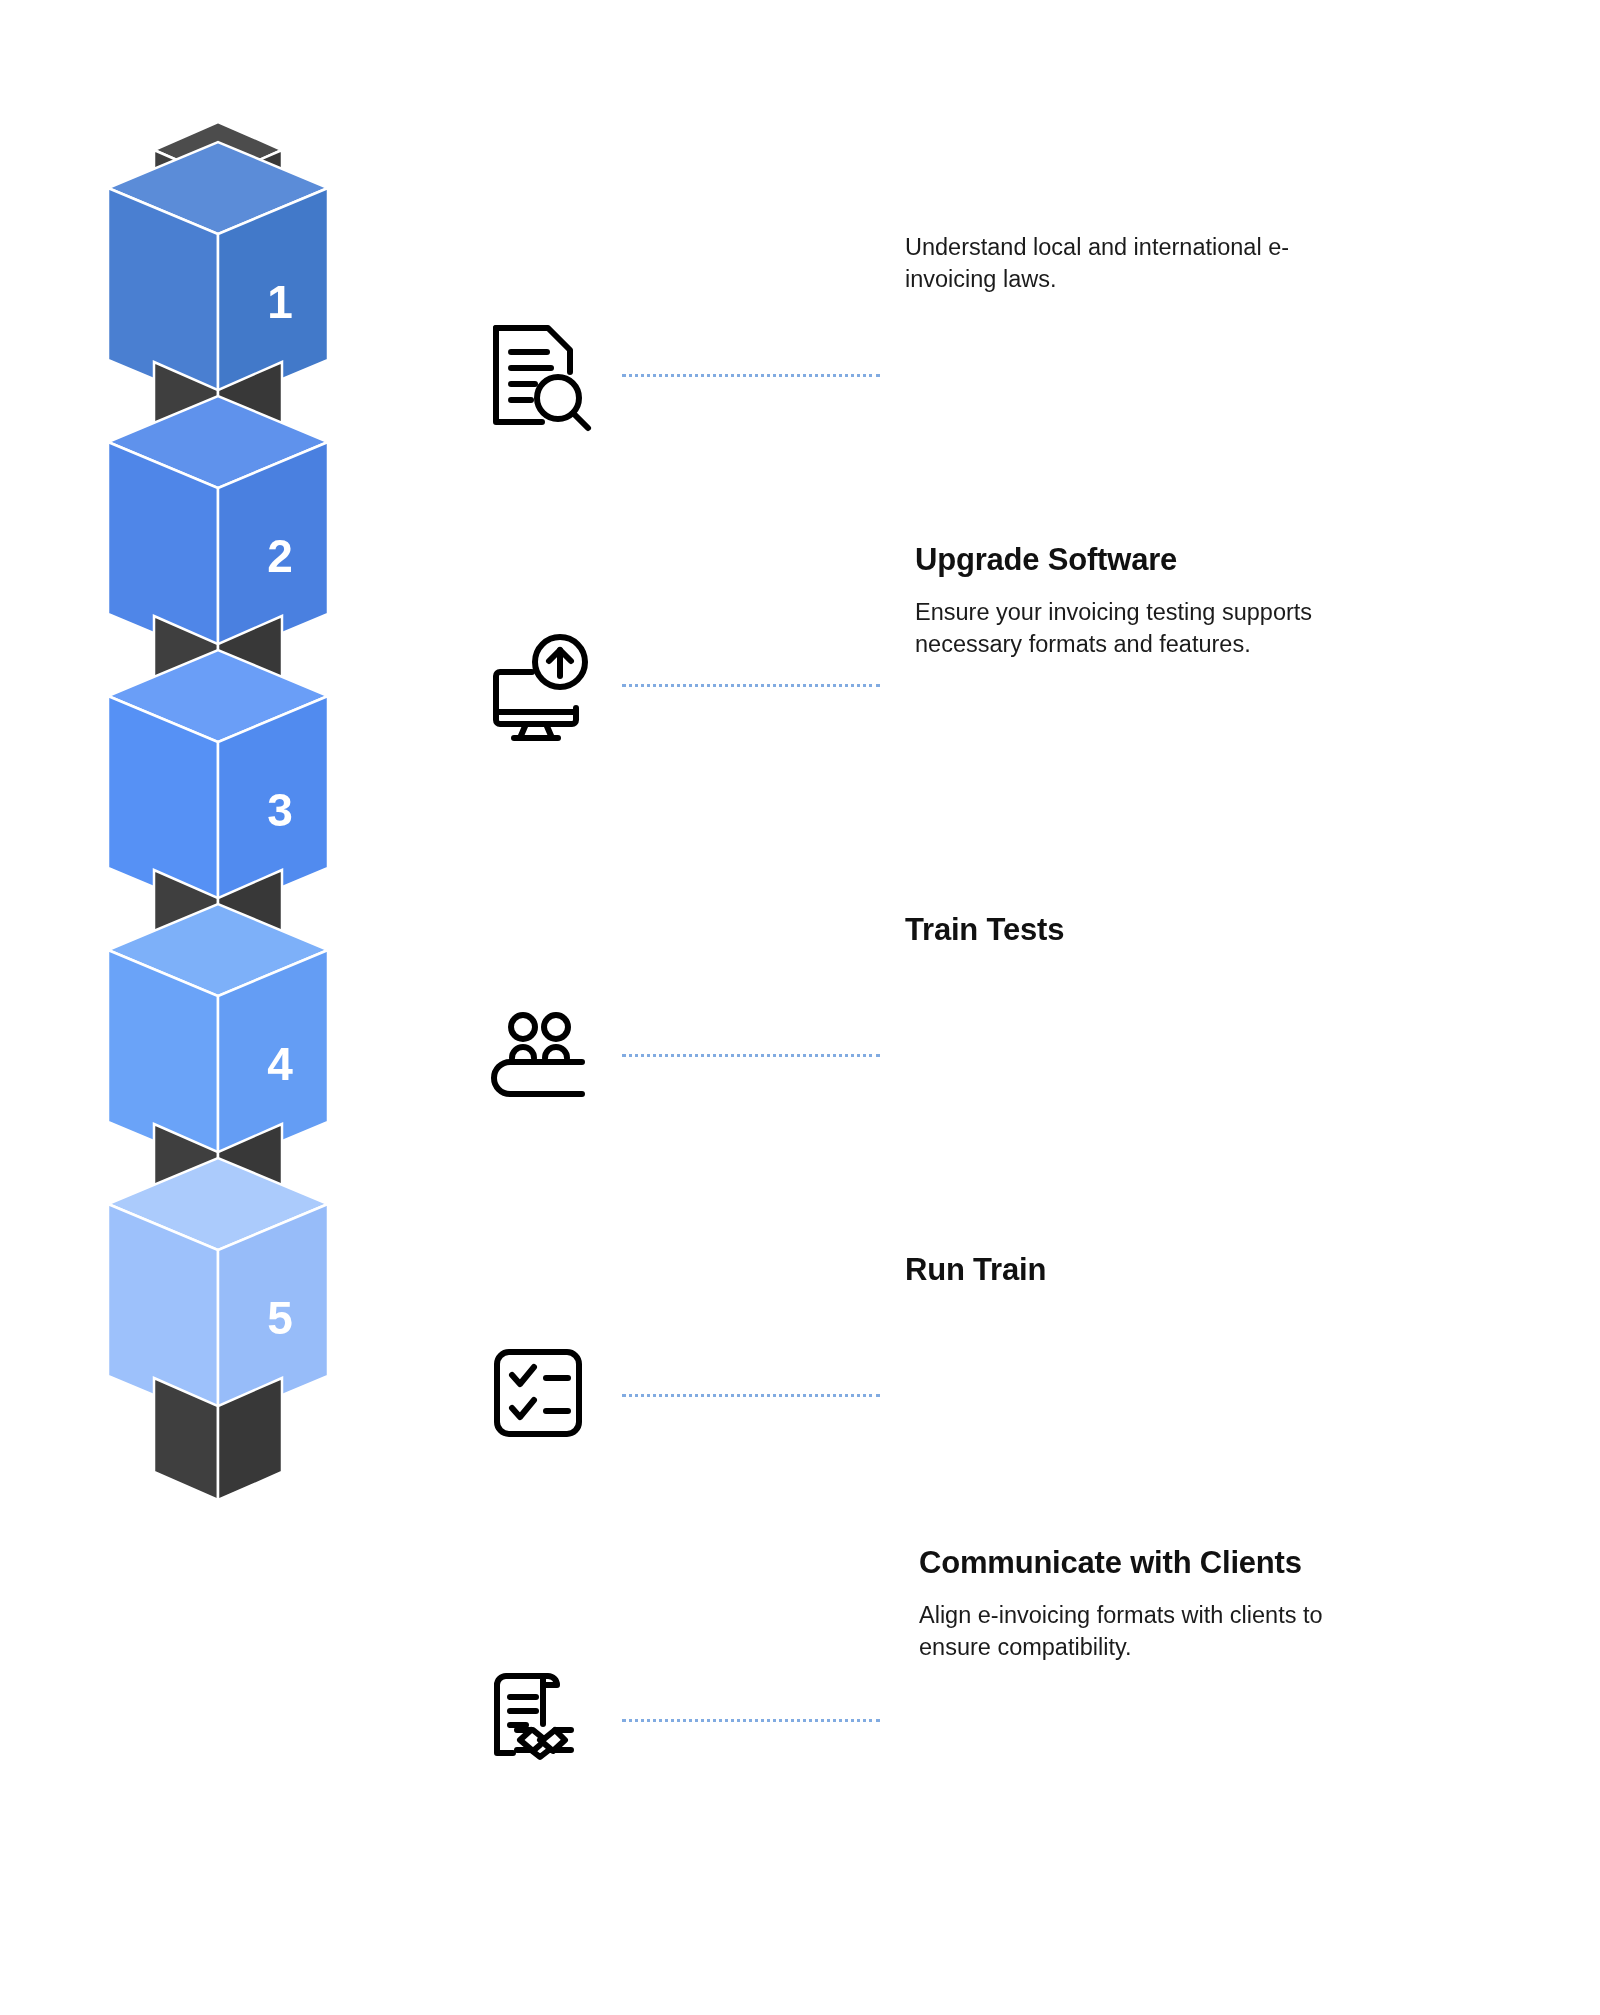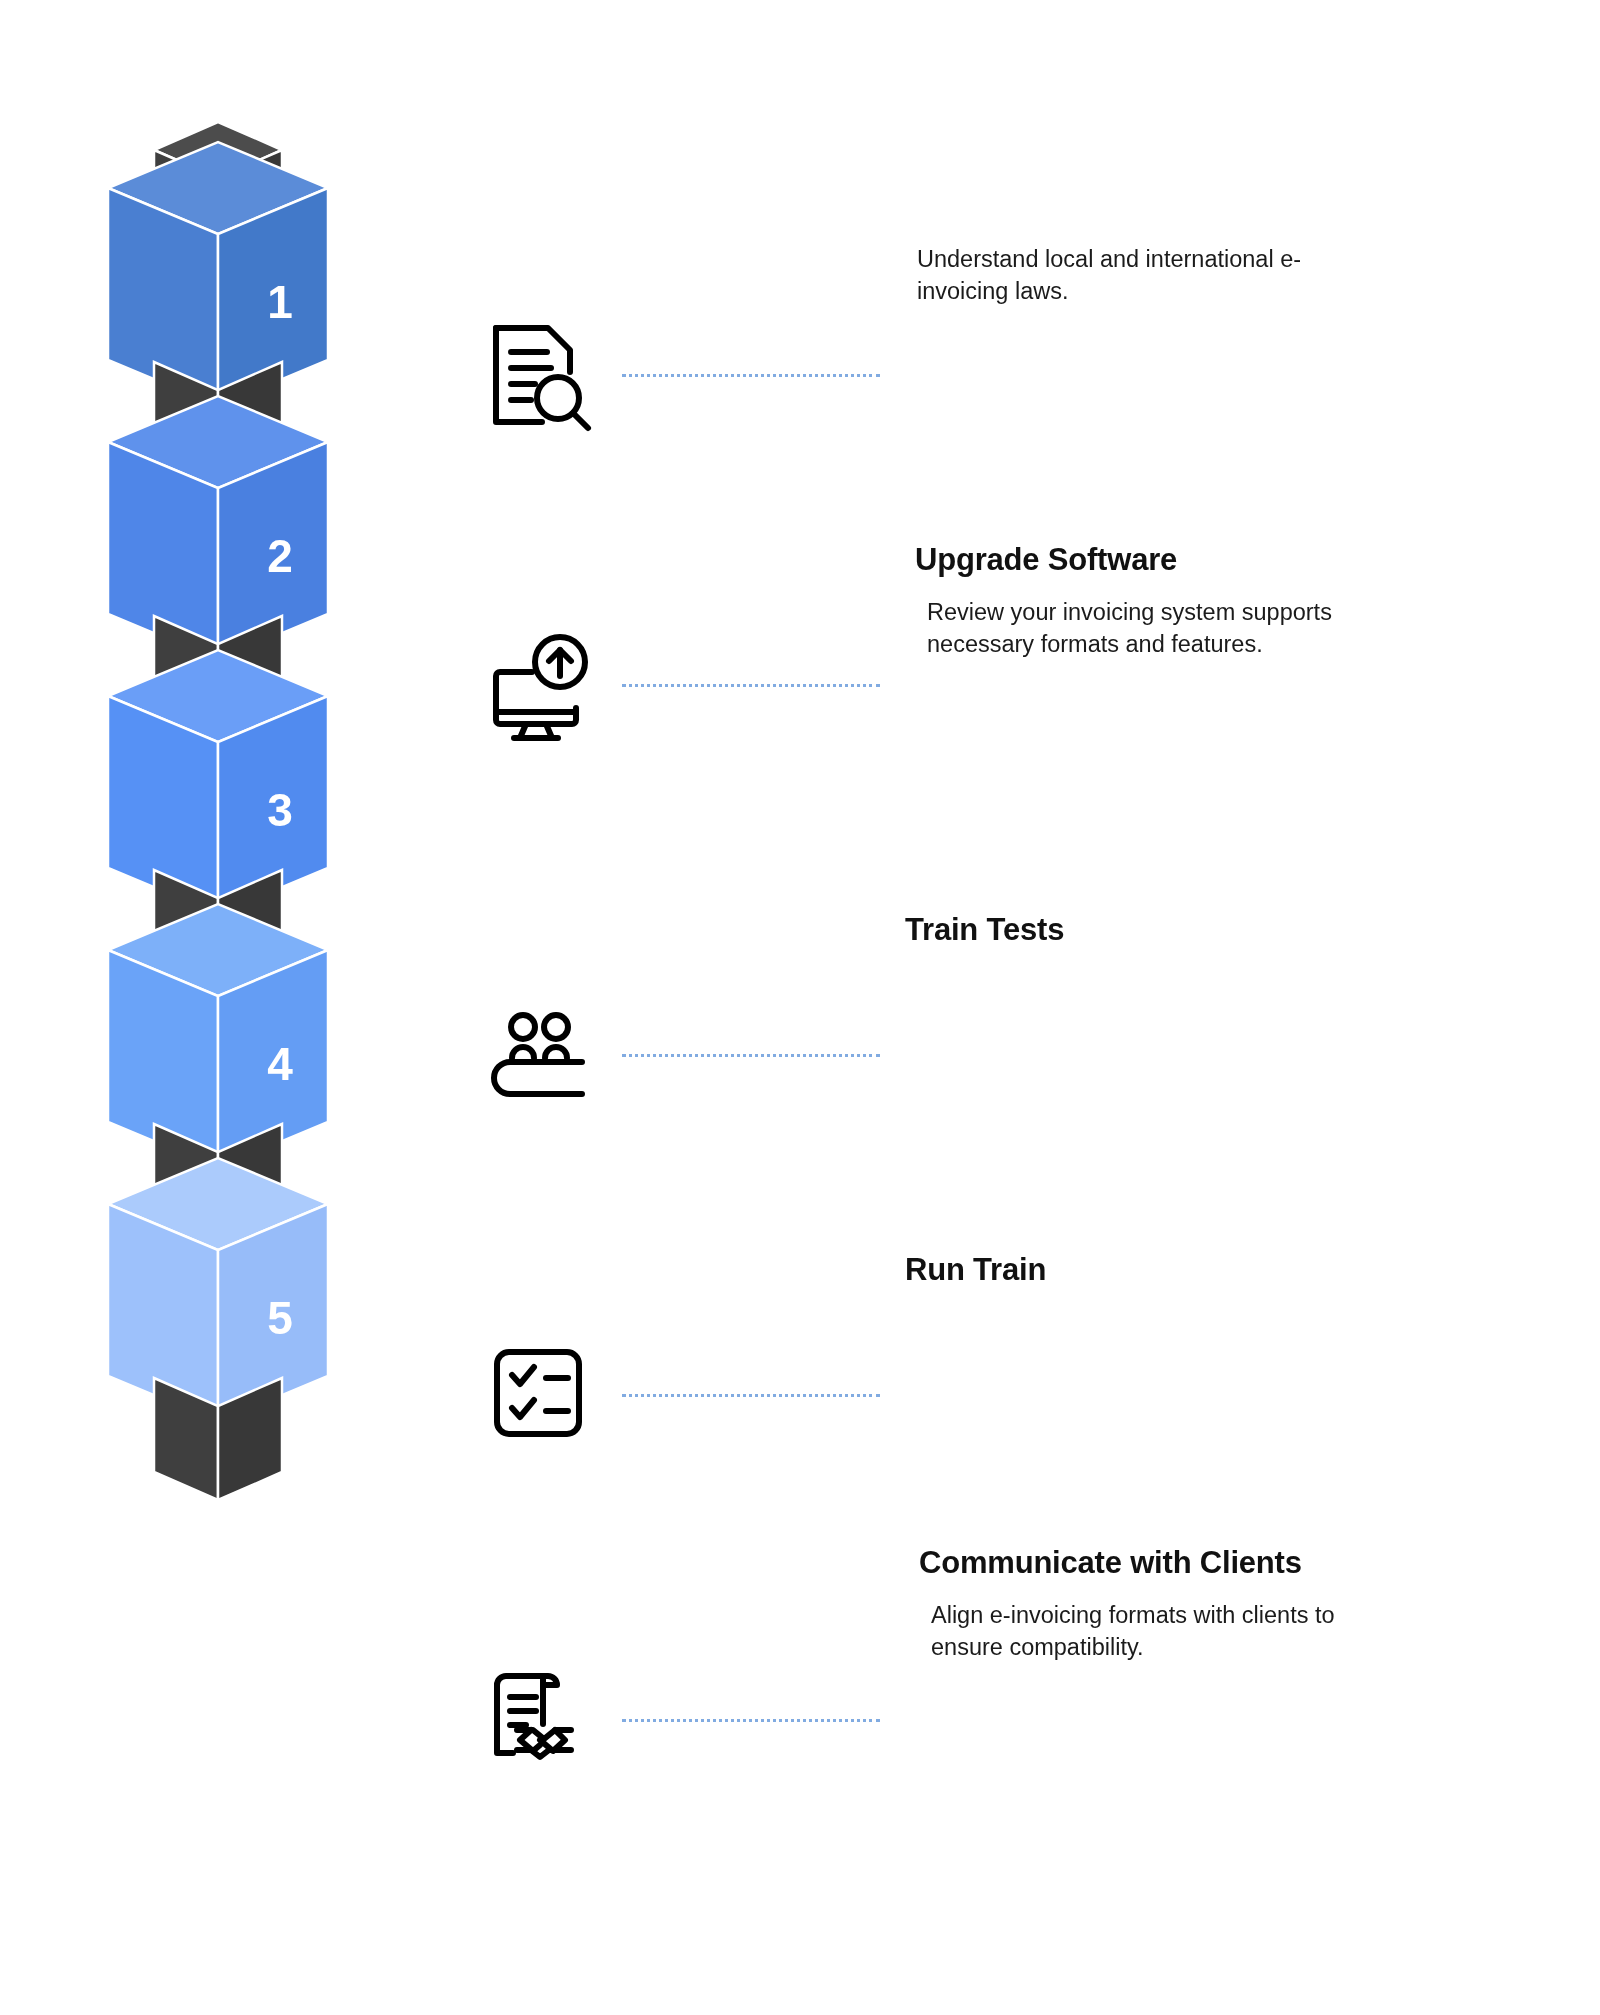--- a/index.html
+++ b/index.html
@@ -79,21 +79,21 @@
     color: #111111;
     letter-spacing: -0.2px;
     margin: 0 0 18px 0;
   }
   .row-desc {
     font-family: "Liberation Sans", sans-serif;
     font-weight: normal;
     font-size: 23.5px;
     line-height: 1.36;
     color: #1b1b1b;
-    margin: 12px;
+    margin: 0;
   }
 </style>
 </head>
 <body>
 
 <div id="stage">
 
   <svg id="stack-svg" viewBox="0 0 360 1900" preserveAspectRatio="xMinYMin meet">
 
     <g>
@@ -190,21 +190,21 @@
         <path d="M56 104 l-6 14 h32 l-6 -14"></path>
         <path d="M44 118 h44"></path>
         <circle cx="90" cy="42" r="25"></circle>
         <path d="M90 56 V30"></path>
         <path d="M79 41 l11 -11 l11 11"></path>
       </svg>
     </div>
     <div class="dotted-line" style="left:152px; top:64px; width:258px;"></div>
     <div class="text-col" style="left:445px; top:-78px;">
       <h2 class="row-title">Upgrade Software</h2>
-      <p class="row-desc">Review your invoicing system supports necessary formats and features.</p>
+      <p class="row-desc">Ensure your invoicing testing supports necessary formats and features.</p>
     </div>
   </div>
 
   <div class="row" style="top:990px;">
     <div class="icon-box" style="top:0;">
       <svg viewBox="0 0 130 130" fill="none" stroke="#000000" stroke-width="6" stroke-linecap="round" stroke-linejoin="round">
         <circle cx="53" cy="37" r="12"></circle>
         <circle cx="86" cy="37" r="12"></circle>
         <path d="M42 68 a11 11 0 0 1 22 0"></path>
         <path d="M75 68 a11 11 0 0 1 22 0"></path>

